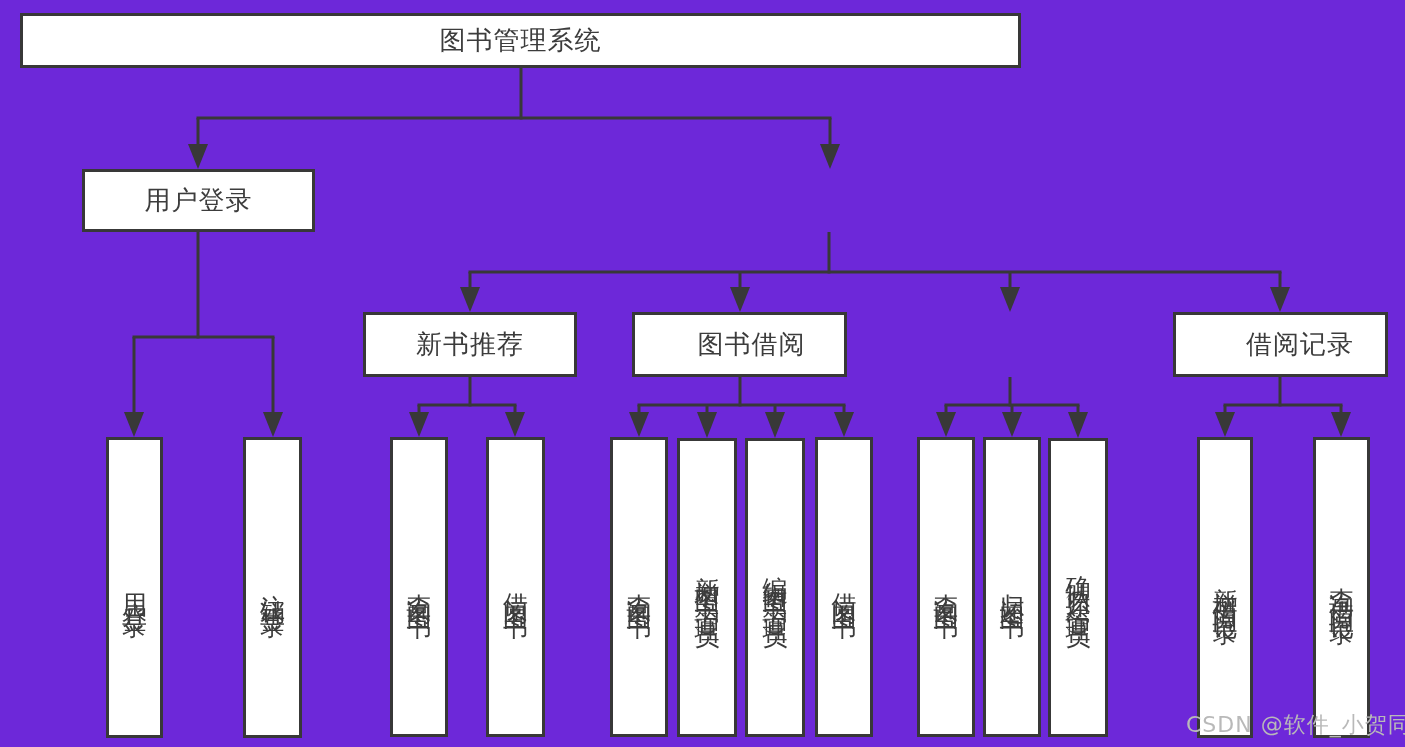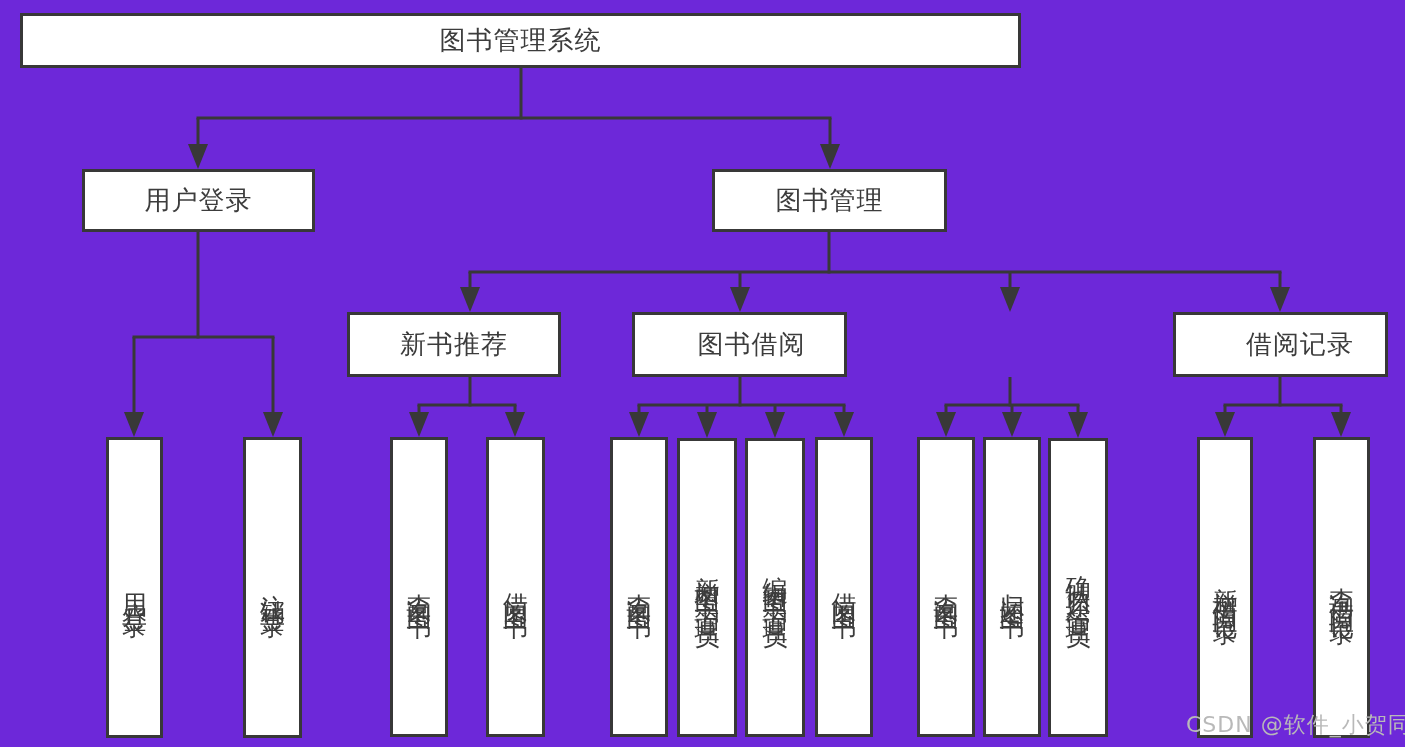--- a/index.html
+++ b/index.html
@@ -26,21 +26,21 @@
     writing-mode:vertical-rl;
     text-orientation:mixed;
     letter-spacing:7px;
     line-height:1;
     white-space:nowrap;
   }
   
   #n-root{left:20px;top:13px;width:1001px;height:55px;}
   #n-l2a{left:82px;top:169px;width:233px;height:63px;}
   #n-l2b{left:712px;top:169px;width:235px;height:63px;}
-  #n-l3a{left:347px;top:312px;width:214px;height:65px;}
+  #n-l3a{left:363px;top:312px;width:214px;height:65px;}
   #n-l3b{left:632px;top:312px;width:215px;height:65px;padding-left:24px;}
   #n-l3c{left:902px;top:312px;width:215px;height:65px;}
   #n-l3d{left:1173px;top:312px;width:215px;height:65px;padding-left:39px;}
   #n-a1{left:106px;top:437px;width:57px;height:301px;}
   #n-a2{left:243px;top:437px;width:59px;height:301px;}
   #n-b1{left:390px;top:437px;width:58px;height:300px;}
   #n-b2{left:486px;top:437px;width:59px;height:300px;}
   #n-c1{left:610px;top:437px;width:58px;height:300px;}
   #n-c2{left:677px;top:438px;width:60px;height:299px;}
   #n-c3{left:745px;top:438px;width:60px;height:299px;}
@@ -134,23 +134,20 @@
     </g>
   </svg>
 
   <div class="node h" id="n-root">
     <span class="lbl">图书管理系统</span>
   </div>
 
   <div class="node h" id="n-l2a">
     <span class="lbl">用户登录</span>
   </div>
-  <div class="node h" id="n-l2b">
-    <span class="lbl">图书管理</span>
-  </div>
 
   <div class="node h" id="n-l3a">
     <span class="lbl">新书推荐</span>
   </div>
   <div class="node h" id="n-l3b">
     <span class="lbl">图书借阅</span>
   </div>
   <div class="node h" id="n-l3d">
     <span class="lbl">借阅记录</span>
   </div>

